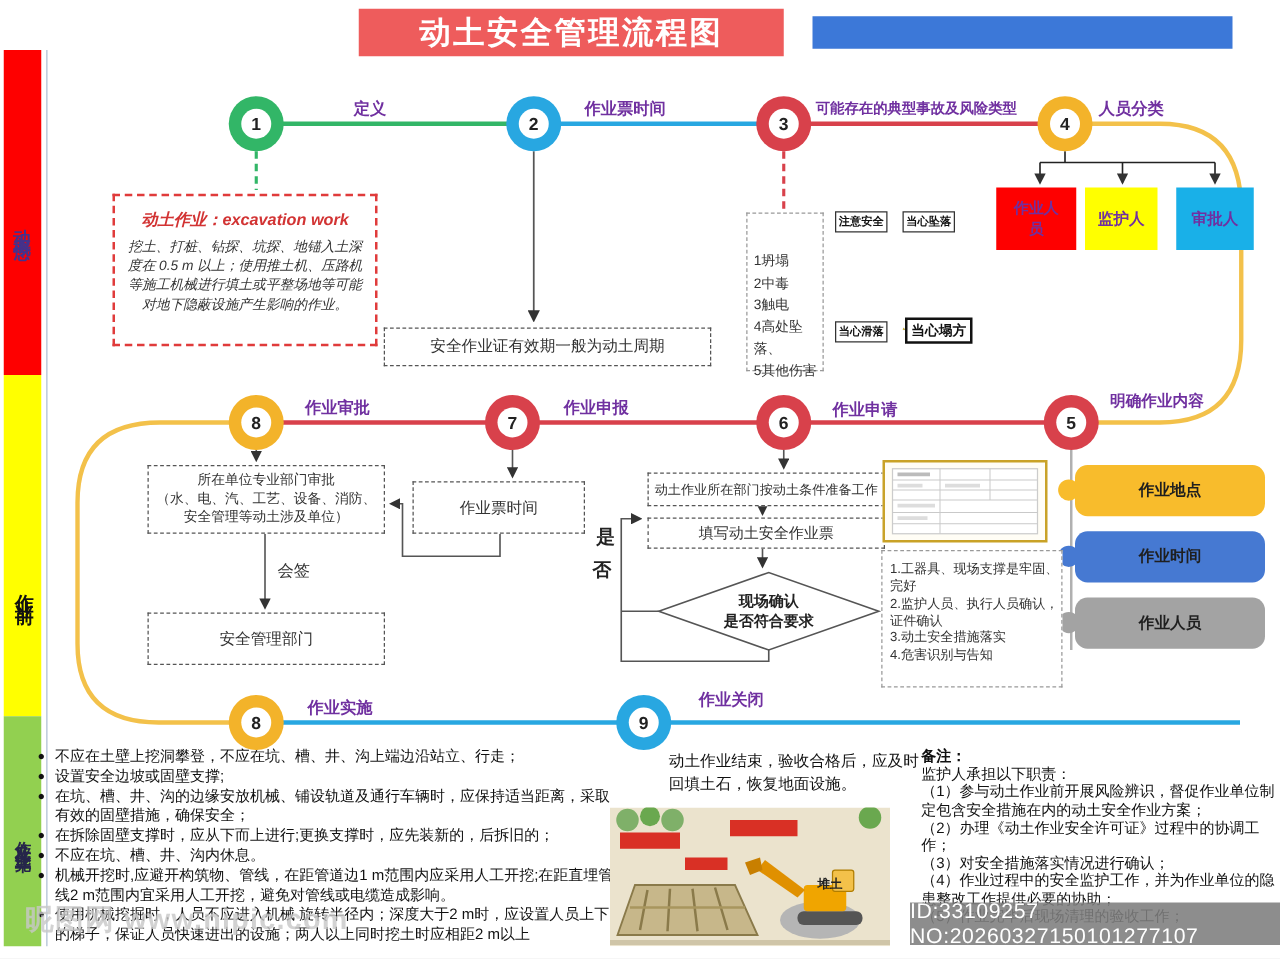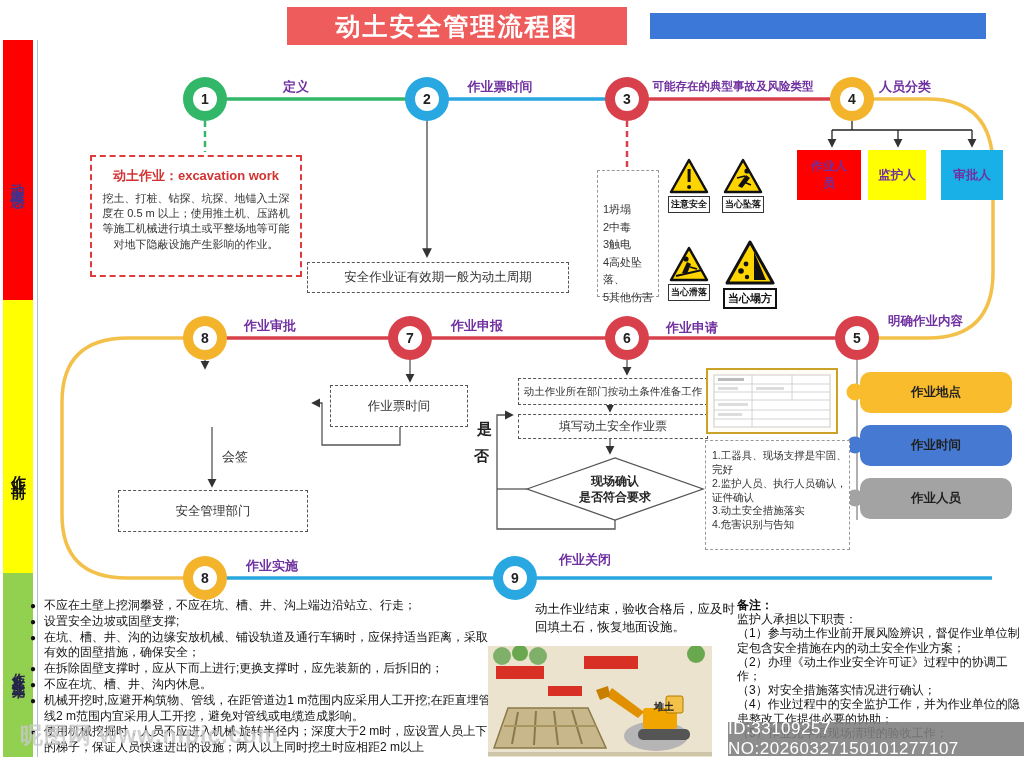--- a/index.html
+++ b/index.html
@@ -26,21 +26,21 @@
     align-items:center;justify-content:center;text-align:center;color:#333;z-index:2;}
   .defbox{border:2px dashed #e03b3b;background:#fff;box-sizing:border-box;text-align:center;color:#333;z-index:2;padding:6px 8px;}
   .def-title{color:#d23333;font-weight:bold;font-size:13px;margin:4px 0 6px 0;}
   .def-body{font-size:11px;line-height:1.38;}
   .riskbox{border:1.5px dashed #999;background:#fff;box-sizing:border-box;color:#333;z-index:2;
     font-size:11px;line-height:1.6;padding:30px 0 0 5px;text-align:left;}
   .role{display:flex;align-items:center;justify-content:center;text-align:center;font-weight:bold;
     color:#7030a0;font-size:12.5px;z-index:2;box-sizing:border-box;}
   .pill{border-radius:10px;display:flex;align-items:center;justify-content:center;font-weight:bold;
     font-size:12.5px;color:#1f1f1f;z-index:3;}
-  .sign{display:flex;flex-direction:column;align-items:center;z-index:2;}
+  .sign{display:flex;flex-direction:row;align-items:center;z-index:2;}
   .sign-label{border:1px solid #333;background:#fff;font-size:9px;font-weight:bold;padding:1px 2px;
     text-align:center;margin-top:2px;color:#111;white-space:nowrap;}
   .sign-label.big{font-size:11px;border:2px solid #111;padding:1px 3px;}
   .yesno{font-size:15px;font-weight:bold;color:#222;z-index:3;}
   .decision-text{z-index:3;text-align:center;font-size:12px;font-weight:bold;color:#222;line-height:1.3;}
   .checklist{border:1.5px dashed #999;background:#fff;box-sizing:border-box;color:#333;z-index:2;
     font-size:10.5px;line-height:1.32;text-align:left;padding:8px 2px 4px 6px;}
   .measures{left:30px;top:598px;width:462px;font-size:12px;line-height:15.8px;color:#111;z-index:2;}
   .measures ul{list-style:none;margin:0;padding:0;}
   .measures li{position:relative;padding-left:14px;margin:0;}
@@ -133,21 +133,21 @@
   <div class="abs node" style="left:830px;top:77px;background:#f3b32a;">
       <div class="node-inner">
         <span>4</span>
       </div>
     </div>
   <div class="abs plabel" style="left:256px;top:78px;width:80px;">定义</div>
   <div class="abs plabel" style="left:440px;top:78px;width:120px;">作业票时间</div>
   <div class="abs plabel" style="left:648px;top:79px;width:170px;font-size:11.5px;">可能存在的典型事故及风险类型</div>
   <div class="abs plabel" style="left:865px;top:78px;width:80px;">人员分类</div>
 
-  <div class="abs defbox" style="left:90px;top:155px;width:212px;height:122px;">
+  <div class="abs defbox" style="left:90px;top:155px;width:212px;height:122px;font-style:italic;">
     <div class="def-title">动土作业：excavation work</div>
     <div class="def-body">挖土、打桩、钻探、坑探、地锚入土深度在 0.5 m 以上；使用推土机、压路机等施工机械进行填土或平整场地等可能对地下隐蔽设施产生影响的作业。</div>
   </div>
 
   <div class="abs dashbox" style="left:307px;top:262px;width:262px;height:31px;border-color:#555;font-size:12.5px;">
     <span>安全作业证有效期一般为动土周期</span>
   </div>
 
   <div class="abs riskbox preline" style="left:597px;top:170px;width:62px;height:127px;">1坍塌
 2中毒
@@ -221,20 +221,23 @@
   <div class="abs node" style="left:835px;top:316px;background:#d8414b;">
       <div class="node-inner">
         <span>5</span>
       </div>
     </div>
   <div class="abs plabel" style="left:230px;top:317px;width:80px;">作业审批</div>
   <div class="abs plabel" style="left:437px;top:317px;width:80px;">作业申报</div>
   <div class="abs plabel" style="left:652px;top:319px;width:80px;">作业申请</div>
   <div class="abs plabel" style="left:878px;top:313px;width:95px;font-size:12.5px;">明确作业内容</div>
 
+  <div class="abs dashbox preline" style="left:118px;top:372px;width:190px;height:55px;border-color:#555;font-size:11px;line-height:1.35;">所在单位专业部门审批
+（水、电、汽、工艺、设备、消防、
+安全管理等动土涉及单位）</div>
   <div class="abs" style="left:222px;top:448px;width:40px;font-size:13px;color:#333;z-index:3;">会签</div>
   <div class="abs dashbox" style="left:118px;top:490px;width:190px;height:42px;border-color:#555;font-size:12.5px;">
     <span>安全管理部门</span>
   </div>
   <div class="abs dashbox" style="left:330px;top:385px;width:138px;height:42px;border-color:#555;font-size:12.5px;">
     <span>作业票时间</span>
   </div>
   <div class="abs yesno" style="left:477px;top:420px;">是</div>
   <div class="abs yesno" style="left:474px;top:447px;">否</div>
   <div class="abs dashbox" style="left:518px;top:378px;width:190px;height:27px;border-color:#555;font-size:10.5px;white-space:nowrap;">

